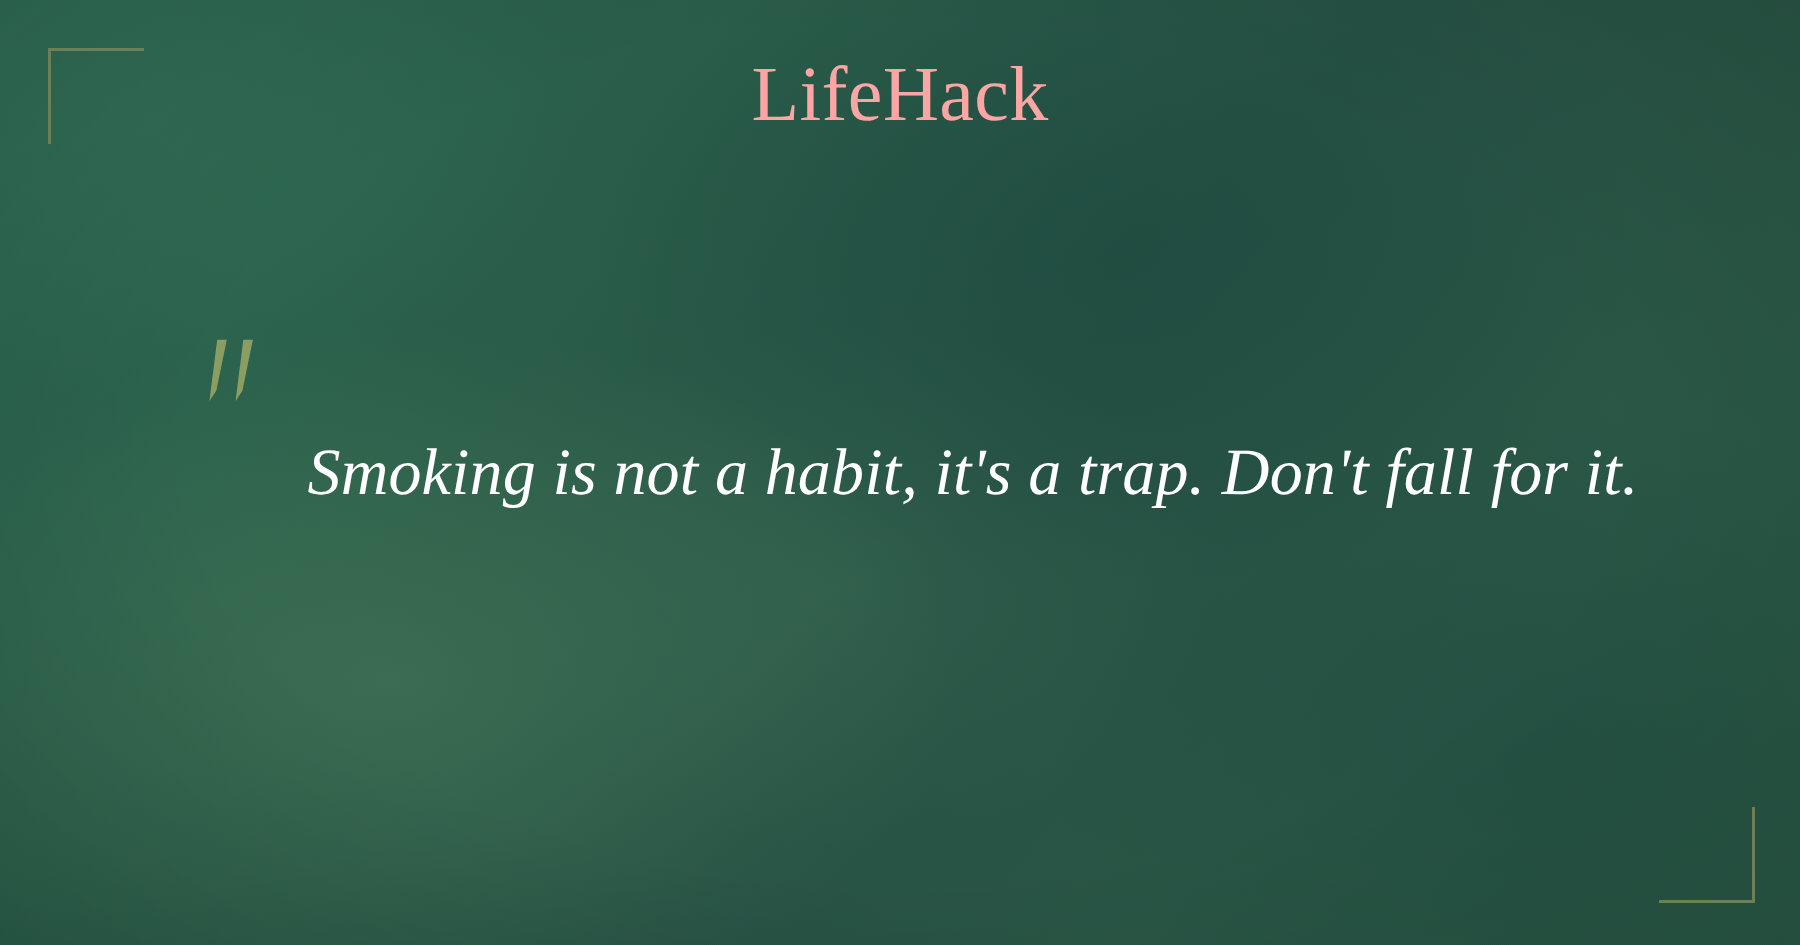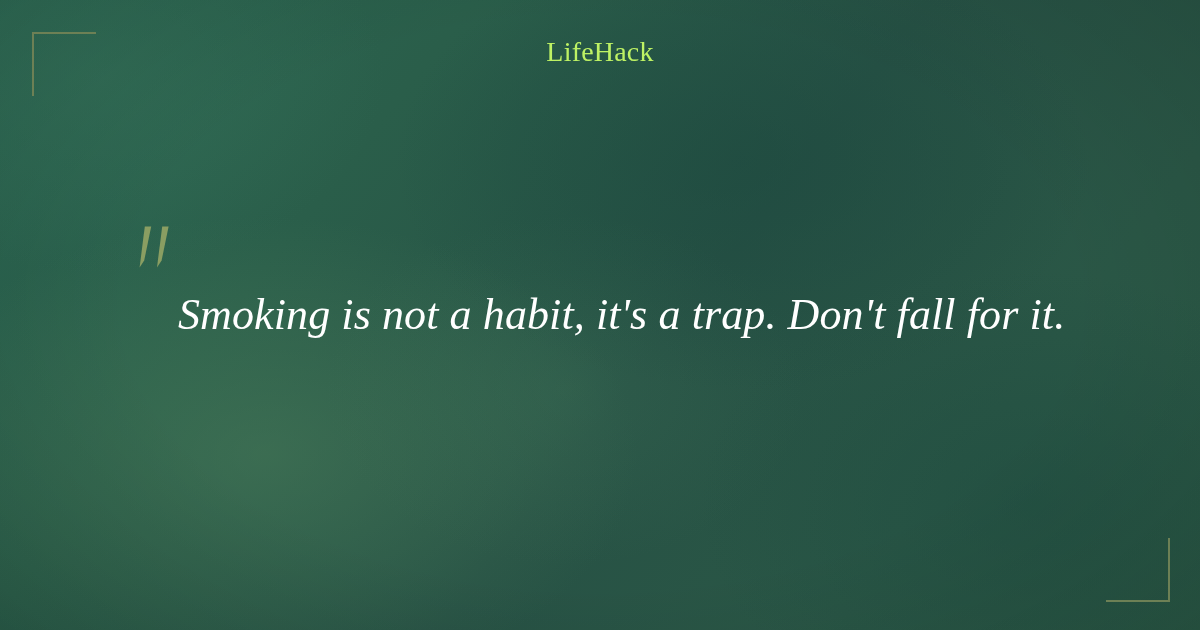--- a/index.html
+++ b/index.html
@@ -82,24 +82,24 @@
   .brand {
     position: absolute;
     top: 38px;
     left: 0;
     width: 1200px;
     text-align: center;
   }
   .brand-text {
     display: inline-block;
     font-family: "Liberation Serif", "DejaVu Serif", serif;
-    font-size: 28px;
+    font-size: 52px;
     line-height: 1;
     letter-spacing: 0.2px;
-    color: #bef264;
+    color: #fca5a5;
     font-weight: 400;
   }
 
   
   .quote-mark {
     position: absolute;
     left: 131px;
     top: 224px;
     width: 46px;
     height: 48px;
@@ -115,20 +115,21 @@
   }
   .quote-text {
     font-family: "Liberation Serif", "DejaVu Serif", serif;
     font-style: italic;
     font-weight: 400;
     font-size: 44px;
     line-height: 1.24;
     color: #ffffff;
     letter-spacing: 0.1px;
     white-space: nowrap;
+    margin-left: 27px;
   }
 </style>
 </head>
 <body>
 
 <div class="card">
 
   <div class="bg-layer bg-base"></div>
   <div class="bg-layer bg-blob-d"></div>
   <div class="bg-layer bg-blob-b"></div>

